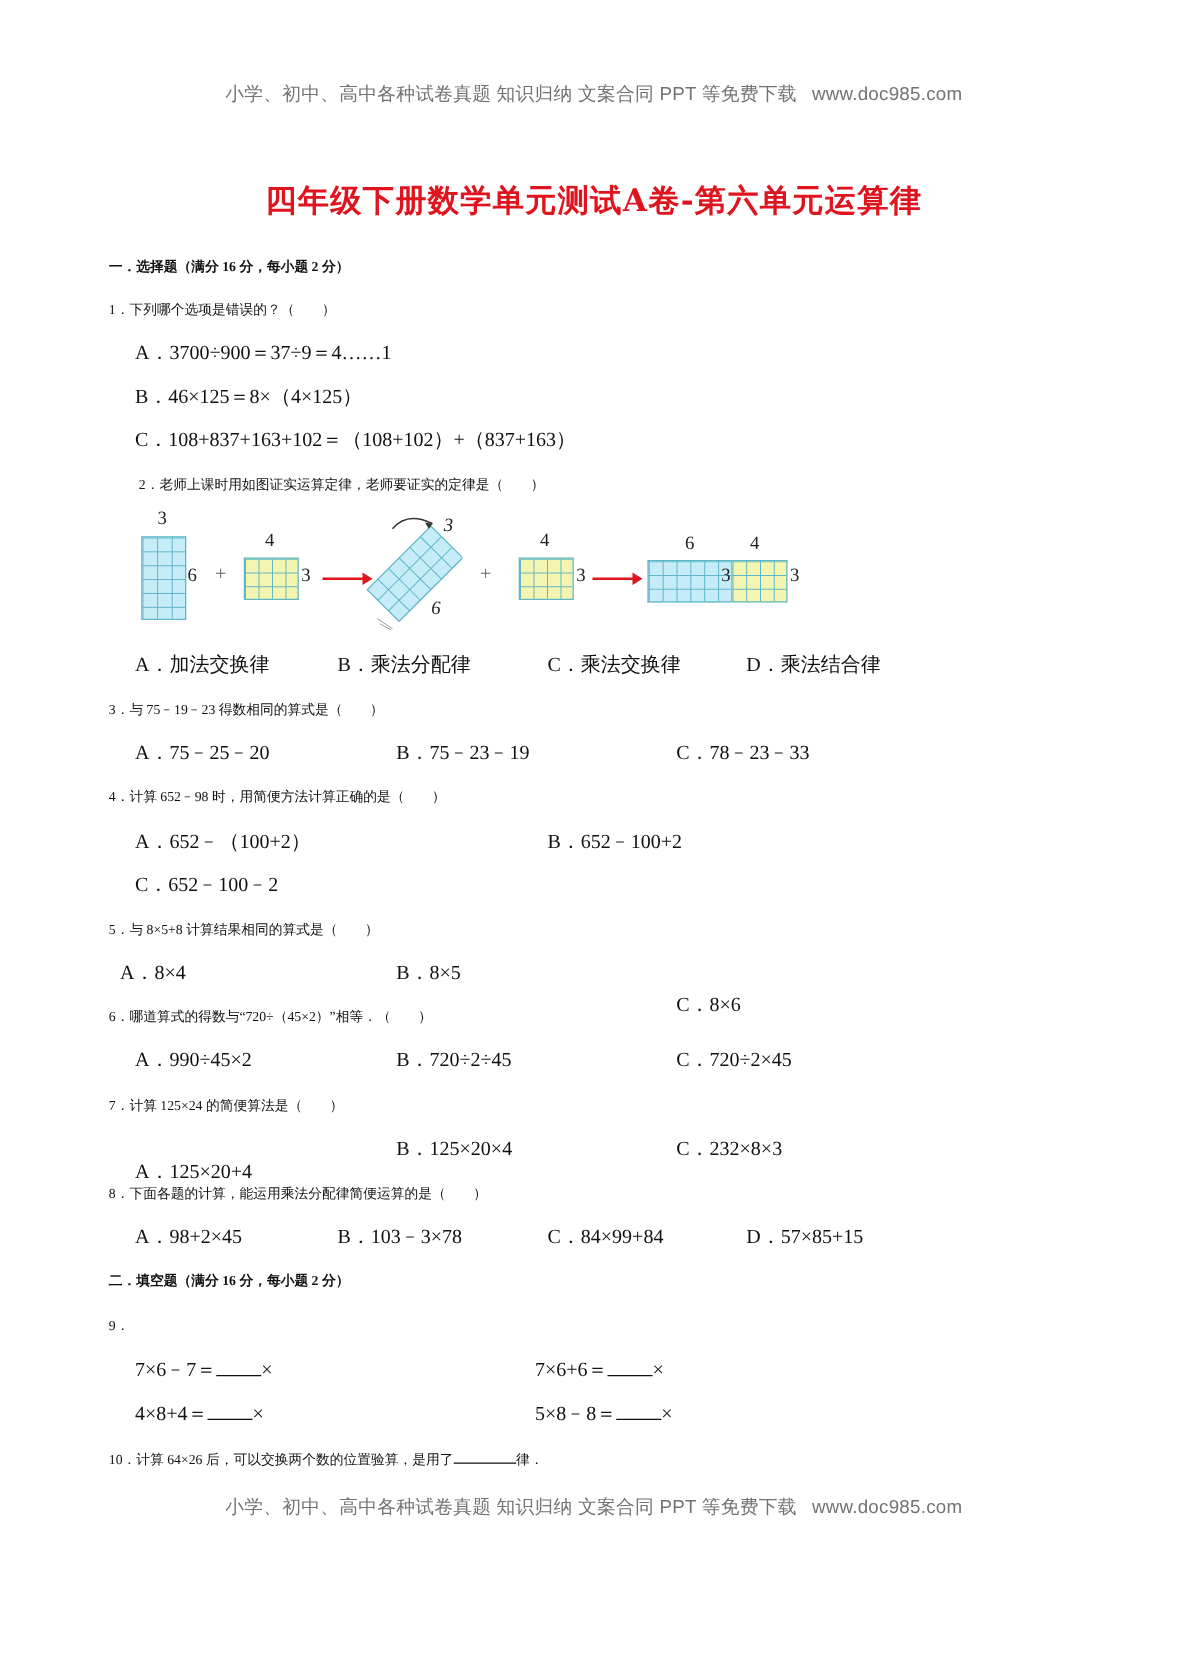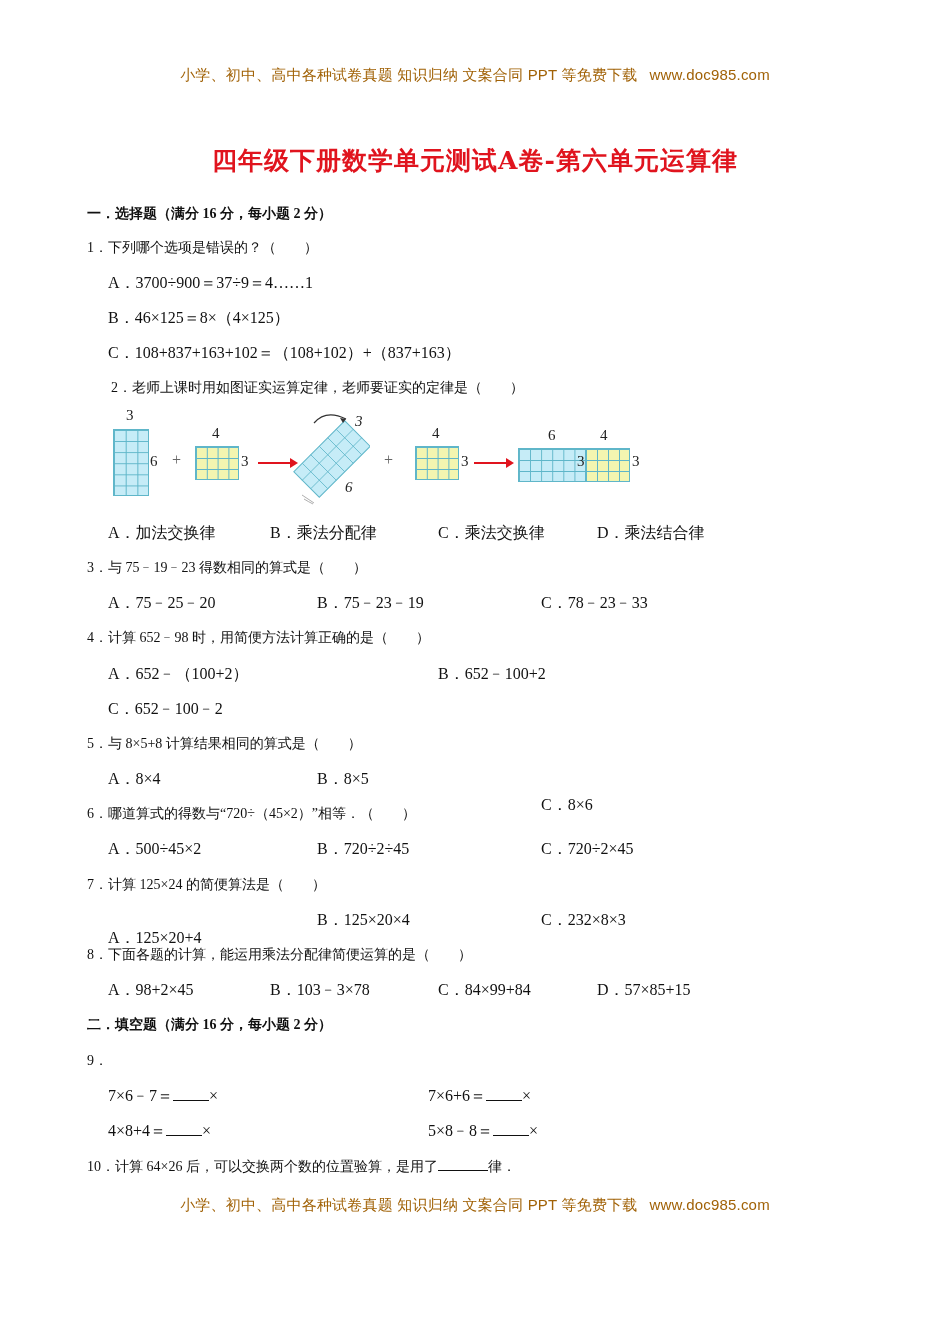--- a/index.html
+++ b/index.html
@@ -1,21 +1,21 @@
 <!DOCTYPE html>
 <html><head>
 <meta charset="utf-8">
 <style>
   * { margin: 0; padding: 0; box-sizing: border-box; }
   html, body { width: 950px; height: 1344px; background: #ffffff; }
   body { position: relative; font-family: "Liberation Serif", "DejaVu Serif", serif; color: #111; overflow: hidden; }
-  .banner { position: absolute; left: 0; width: 950px; text-align: center; font-family: "Liberation Sans", "DejaVu Sans", sans-serif; font-size: 15px; color: #a16207; letter-spacing: 0.2px; }
+  .banner { position: absolute; left: 0; width: 950px; text-align: center; font-family: "Liberation Sans", "DejaVu Sans", sans-serif; font-size: 15px; color: #737373; letter-spacing: 0.2px; }
   .banner .url { margin-left: 12px; }
   .title { position: absolute; left: 0; top: 144px; width: 950px; text-align: center; font-size: 25px; font-weight: bold; color: #e0141e; letter-spacing: 1px; font-family: "DejaVu Serif", "Liberation Serif", serif; }
-  .line { position: absolute; font-size: 14px; white-space: nowrap; line-height: 20px; }
+  .line { position: absolute; font-size: 11px; white-space: nowrap; line-height: 20px; }
   .section { font-weight: bold; }
   .opt { position: absolute; font-size: 16px; white-space: nowrap; line-height: 20px; }
   .blank { display: inline-block; border-bottom: 1px solid #111; height: 15px; vertical-align: baseline; }
   
   .diagram { position: absolute; left: 105px; top: 405px; width: 550px; height: 100px; }
   .grid { position: absolute; border: 1px solid #5fb6c9; }
   .grid.blue { background-color: #c6ecf7; }
   .grid.yellow { background-color: #f3f5b0; }
   .lbl { position: absolute; font-size: 15px; color: #222; font-family: "Liberation Serif", serif; }
   .plus { position: absolute; font-size: 16px; color: #666; }
@@ -108,26 +108,26 @@
 <div class="opt" style="left:108px; top:593px;">A．75﹣25﹣20</div>
 <div class="opt" style="left:317px; top:593px;">B．75﹣23﹣19</div>
 <div class="opt" style="left:541px; top:593px;">C．78﹣23﹣33</div>
 
 <div class="line" style="left:87px; top:628px;">4．计算 652﹣98 时，用简便方法计算正确的是（　　）</div>
 <div class="opt" style="left:108px; top:664px;">A．652﹣（100+2）</div>
 <div class="opt" style="left:438px; top:664px;">B．652﹣100+2</div>
 <div class="opt" style="left:108px; top:699px;">C．652﹣100﹣2</div>
 
 <div class="line" style="left:87px; top:734px;">5．与 8×5+8 计算结果相同的算式是（　　）</div>
-<div class="opt" style="left:108px; top:769px;font-family:Liberation Serif, serif;">A．8×4</div>
+<div class="opt" style="left:96px; top:769px;font-family:Liberation Serif, serif;">A．8×4</div>
 <div class="opt" style="left:317px; top:769px;">B．8×5</div>
 <div class="opt" style="left:541px; top:795px;">C．8×6</div>
 
 <div class="line" style="left:87px; top:804px;">6．哪道算式的得数与“720÷（45×2）”相等．（　　）</div>
-<div class="opt" style="left:108px; top:839px;">A．500÷45×2</div>
+<div class="opt" style="left:108px; top:839px;">A．990÷45×2</div>
 <div class="opt" style="left:317px; top:839px;">B．720÷2÷45</div>
 <div class="opt" style="left:541px; top:839px;">C．720÷2×45</div>
 
 <div class="line" style="left:87px; top:875px;">7．计算 125×24 的简便算法是（　　）</div>
 <div class="opt" style="left:108px; top:910px;margin-top:18px;">A．125×20+4</div>
 <div class="opt" style="left:317px; top:910px;">B．125×20×4</div>
 <div class="opt" style="left:541px; top:910px;">C．232×8×3</div>
 
 <div class="line" style="left:87px; top:945px;">8．下面各题的计算，能运用乘法分配律简便运算的是（　　）</div>
 <div class="opt" style="left:108px; top:980px;">A．98+2×45</div>

